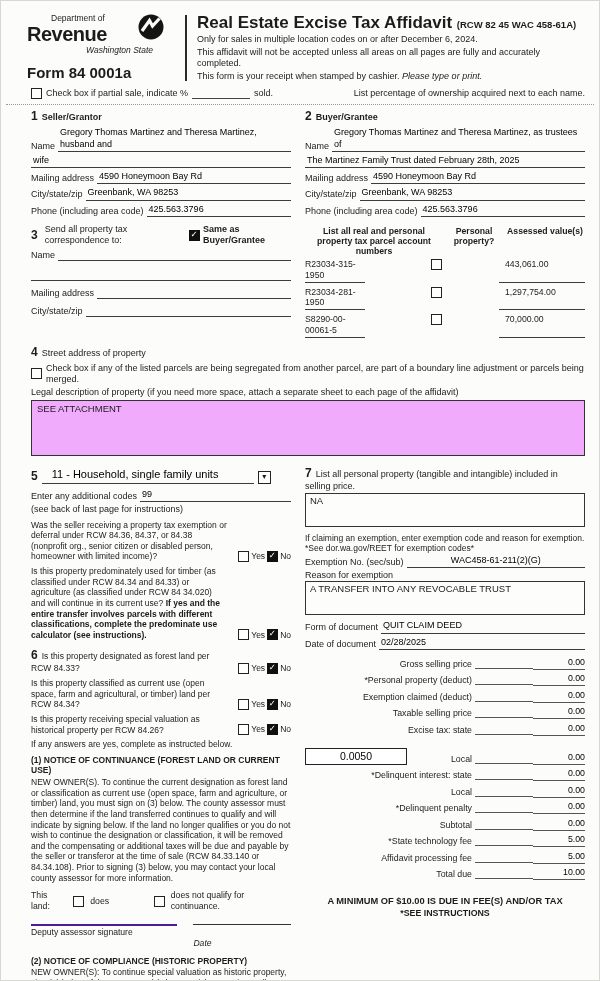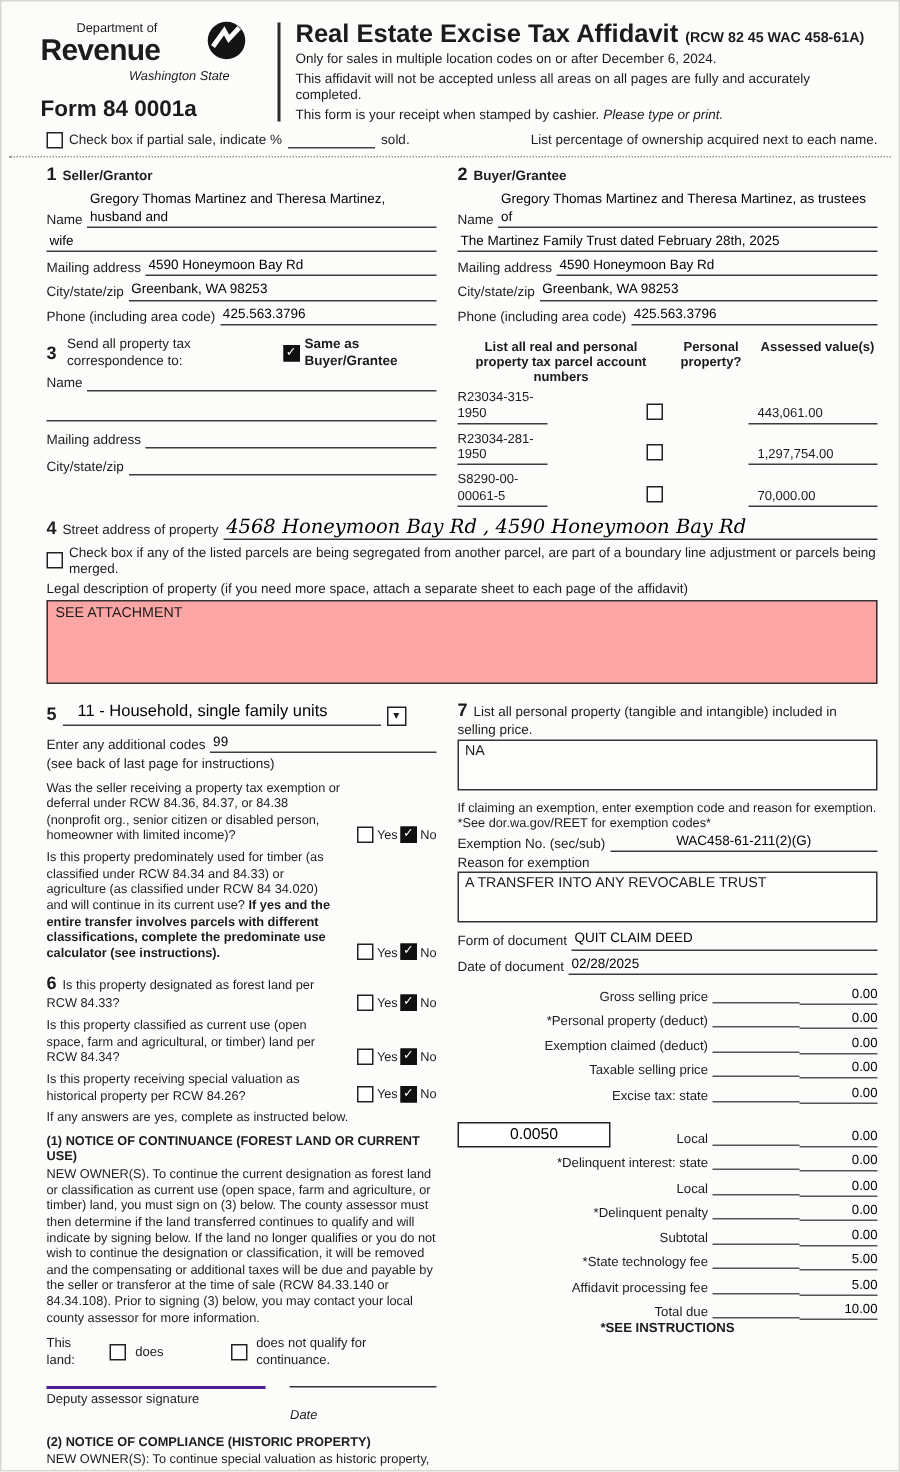--- a/index.html
+++ b/index.html
@@ -38,27 +38,27 @@
   .cb.checked{background:#101010;border-color:#101010;}
   .cb.checked::after{content:"\2713";color:#fff;font-size:8.5px;position:absolute;left:.5px;top:-2px;}
   .bold{font-weight:bold;}
   .strike{text-decoration:line-through;}
   .hand{font-family:"DejaVu Serif",serif;font-style:italic;font-size:13px;line-height:1;}
   .hand-sm{font-family:"DejaVu Serif",serif;font-style:italic;font-size:11px;line-height:1;}
   
   .ptable{font-size:8.7px;margin-top:2px;}
   .pt-head{display:flex;font-weight:bold;text-align:center;line-height:1.15;}
   .pt-c1{flex:1;}.pt-c2{width:62px;}.pt-c3{width:80px;}
-  .pt-row{display:flex;align-items:flex-end;margin-top:3.5px;gap:32px;}
+  .pt-row{display:flex;margin-top:3.5px;gap:32px;}
   .pt-row .pt-c2{text-align:center;padding-bottom:1px;}
   .pt-num{border-bottom:1px solid #3c3c3c;padding-bottom:1px;margin-right:8px;}
   .pt-val{border-bottom:1px solid #3c3c3c;padding-bottom:1px;text-align:left;padding-left:6px;}
   
   .sec4{padding:2px 14px 0 30px;}
-  .legalbox{border:1.2px solid #333;height:50px;padding:2px 5px;font-size:9.5px;margin-top:2px;background:#fca5a5;}
+  .legalbox{border:1.2px solid #333;height:50px;padding:2px 5px;font-size:9.5px;margin-top:2px;background:#f0abfc;}
   
   .s5head{display:flex;align-items:flex-end;margin-top:2px;}
   .usecode{font-size:11px;border-bottom:1px solid #3c3c3c;width:198px;padding:0 4px 1px 10px;color:#000;}
   .dd-icon{width:11px;height:11px;border:1.2px solid #222;font-size:8px;line-height:10px;
            text-align:center;margin-left:4px;flex:none;background:#fff;}
   .para{margin-top:4px;font-size:8.5px;}
   .qrow{position:relative;margin-top:4px;font-size:8.5px;}
   .qrow .qtext{display:block;padding-right:0;}
   .qrow.pad .qtext{padding-right:64px;}
   .yn{white-space:nowrap;display:inline-flex;gap:2px;align-items:center;}
@@ -210,21 +210,20 @@
           <div class="pt-c3 pt-val">70,000.00</div>
         </div>
       </div>
     </div>
   </div>
 
   <div class="sec4" style="margin-top:5px;">
     <div class="fline" style="margin-top:0;">
       <span class="sec-num">4</span>
       <span class="flabel">Street address of property</span>
-      <span class="field hand">4568 Honeymoon Bay Rd , 4590 Honeymoon Bay Rd</span>
     </div>
     <div style="display:flex;gap:4px;align-items:center;margin-top:3px;">
       <span class="cb"></span>
       <span>Check box if any of the listed parcels are being segregated from another parcel, are part of a boundary line adjustment or parcels being merged.</span>
     </div>
     <div style="margin-top:2px;">Legal description of property (if you need more space, attach a separate sheet to each page of the affidavit)</div>
     <div class="legalbox">SEE ATTACHMENT</div>
   </div>
 
   <div class="row" style="margin-top:10px;">
@@ -391,17 +390,18 @@
           <span class="fee-label">Affidavit processing fee</span>
           <span class="fee-leader"></span>
           <span class="fee-value">5.00</span>
         </div>
       <div class="fee-row">
           <span class="fee-label">Total due</span>
           <span class="fee-leader"></span>
           <span class="fee-value">10.00</span>
         </div>
 
+      <div class="minline">A MINIMUM OF $10.00 IS DUE IN FEE(S) AND/OR TAX</div>
       <div class="minline2">*SEE INSTRUCTIONS</div>
     </div>
   </div>
 
 </div>
 
 </body></html>

